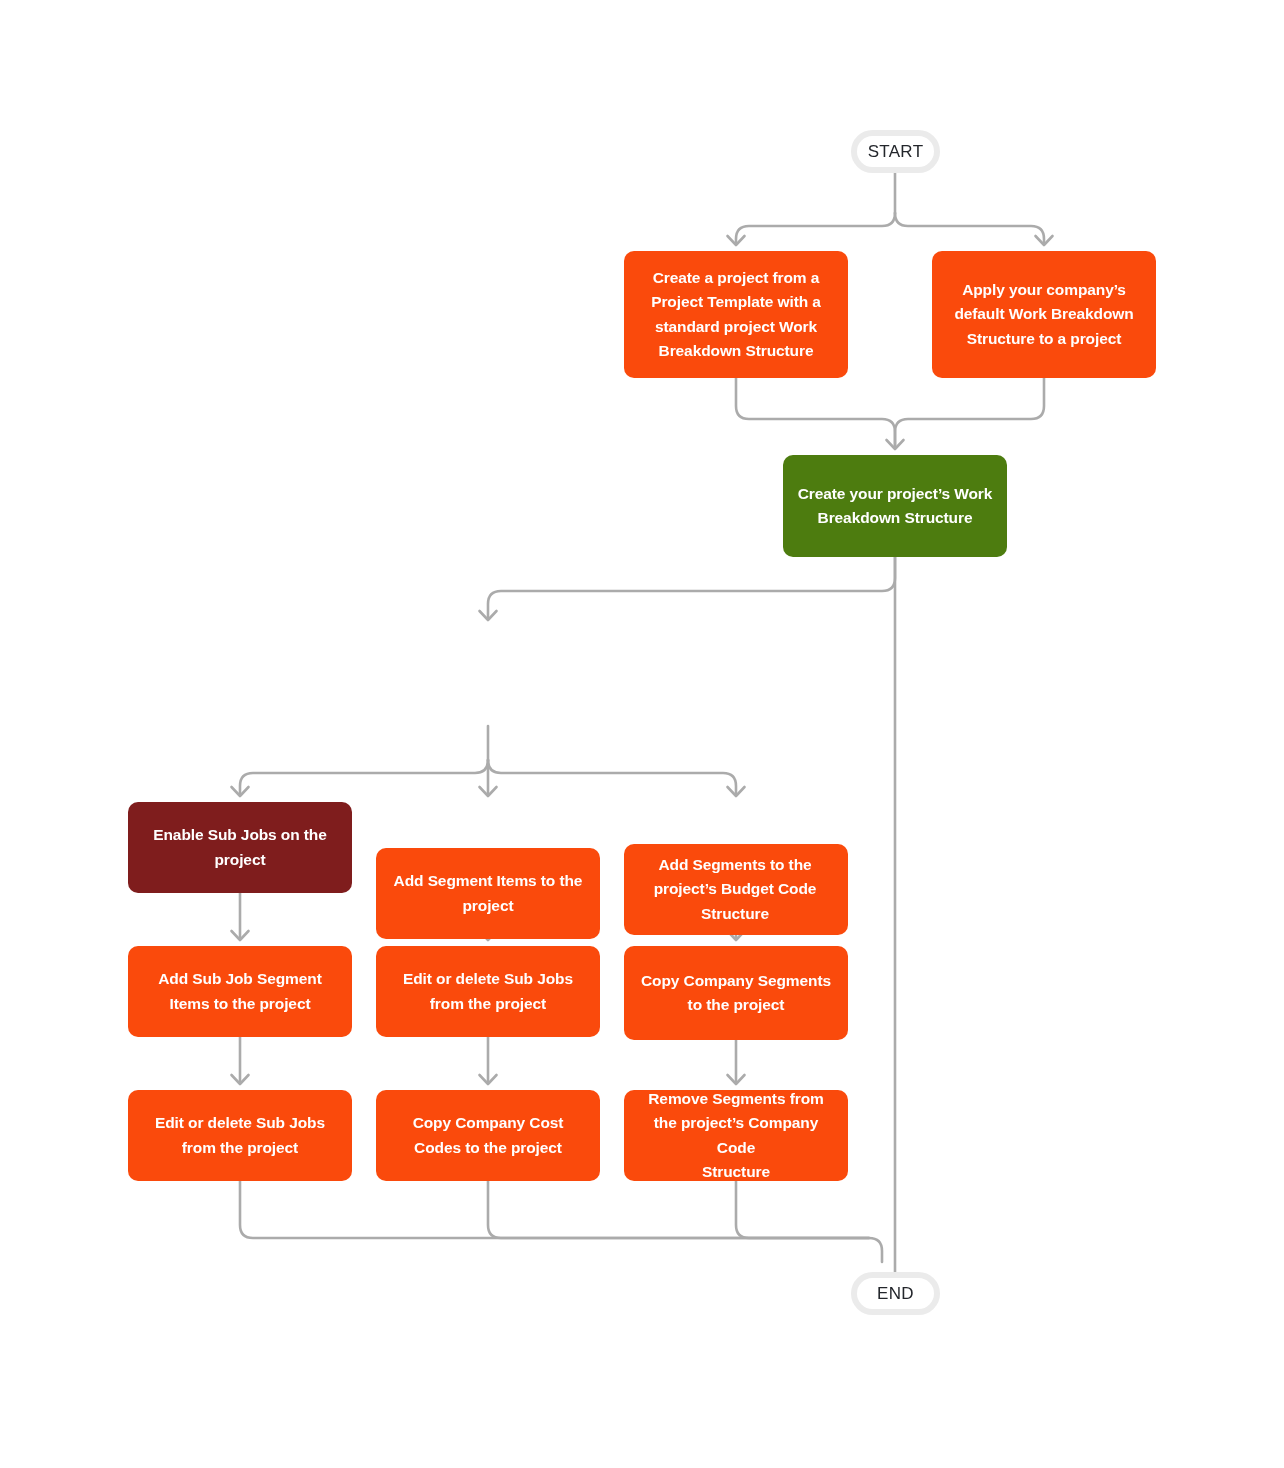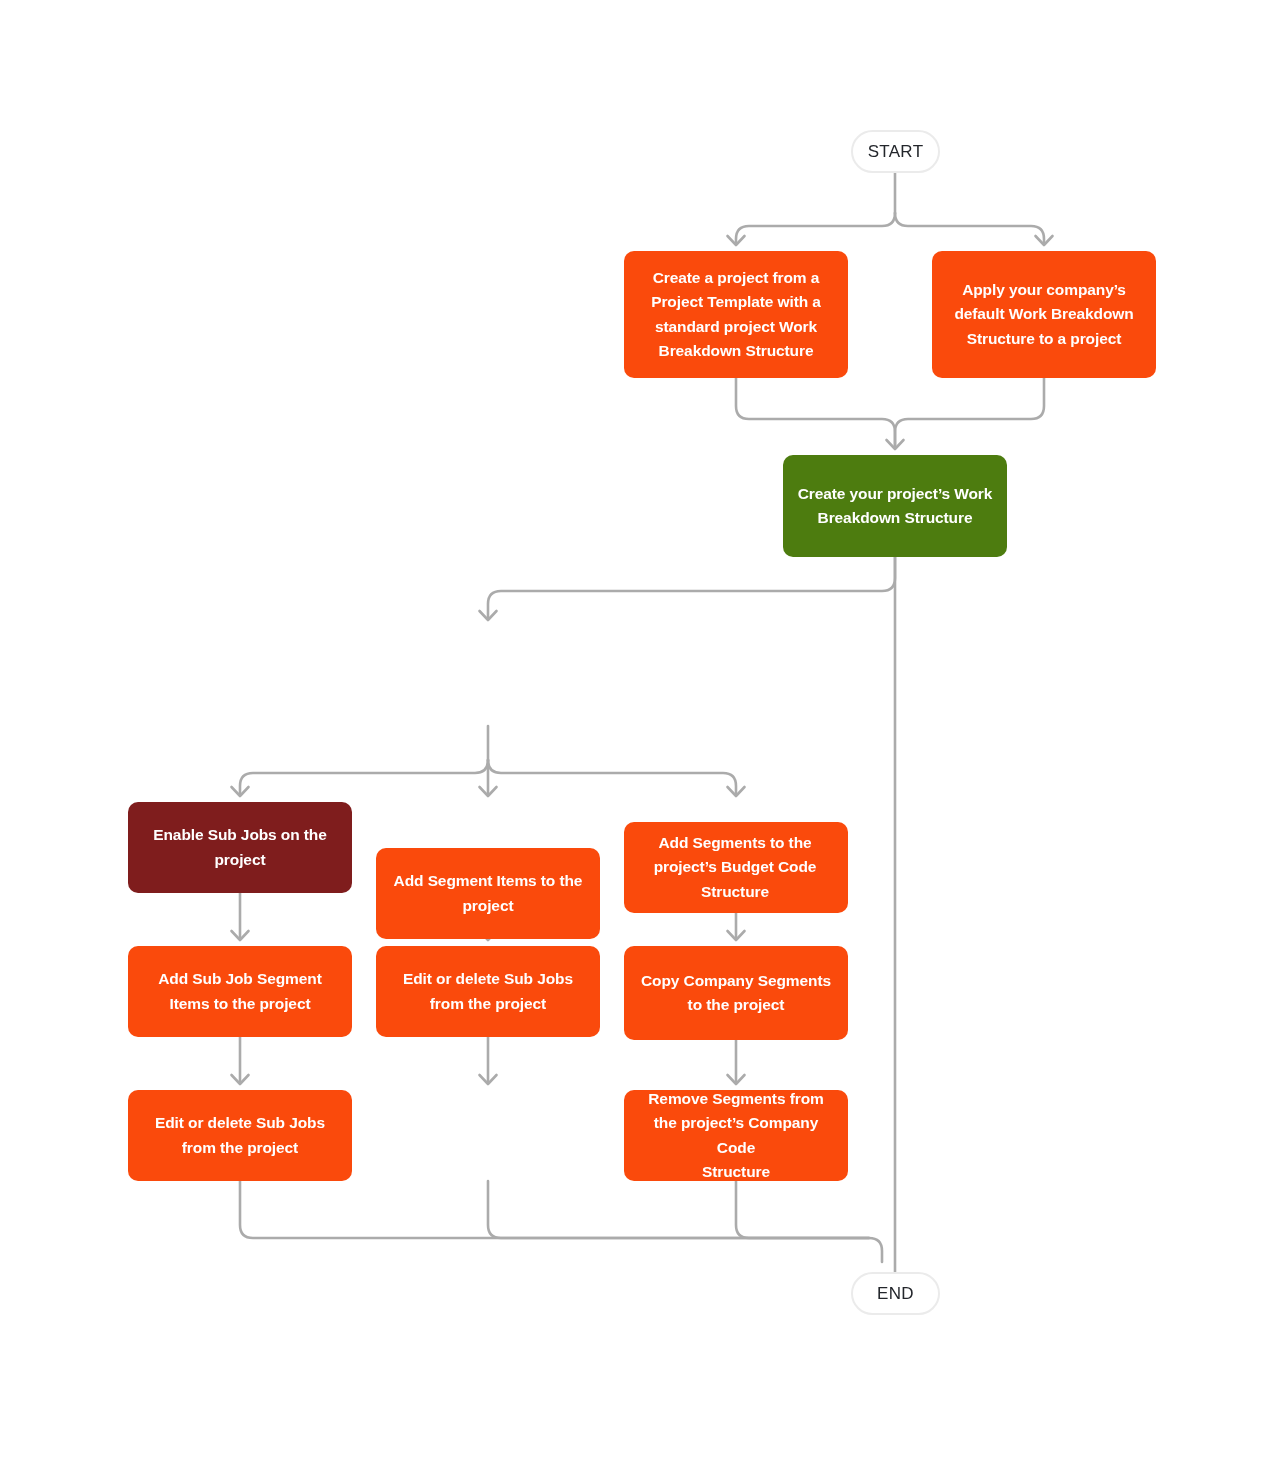--- a/index.html
+++ b/index.html
@@ -41,21 +41,21 @@
     border-radius: 10px;
     color: #ffffff;
     font-weight: bold;
     font-size: 15.5px;
     line-height: 1.58;
     padding: 6px 14px;
     letter-spacing: -0.1px;
   }
   .node-terminal {
     background: #ffffff;
-    border: 2px solid #0c4a6e;
+    border: 6px solid #0c4a6e;
     border-radius: 999px;
     color: #23262B;
     font-weight: normal;
     font-size: 17px;
     letter-spacing: 0.3px;
   }
   .node-label {
     display: block;
     white-space: pre-line;
   }
@@ -146,21 +146,21 @@
   <div class="node node-process" style="left: 128px; top: 802px; width: 224px; height: 91px; background: #7f1d1d;">
     <span class="node-label">Enable Sub Jobs on the
 project</span>
   </div>
 
   <div class="node node-process" style="left: 376px; top: 848px; width: 224px; height: 91px; background: rgb(250, 74, 12);">
     <span class="node-label">Add Segment Items to the
 project</span>
   </div>
 
-  <div class="node node-process" style="left: 624px; top: 822px; width: 224px; height: 91px; background: rgb(250, 74, 12); padding-left: 12px;">
+  <div class="node node-process" style="left: 624px; top: 844px; width: 224px; height: 91px; background: rgb(250, 74, 12); padding-left: 12px;">
     <span class="node-label">Add Segments to the
 project’s Budget Code
 Structure</span>
   </div>
 
   <div class="node node-process" style="left: 128px; top: 946px; width: 224px; height: 91px; background: rgb(250, 74, 12);">
     <span class="node-label">Add Sub Job Segment
 Items to the project</span>
   </div>
 
@@ -172,20 +172,24 @@
   <div class="node node-process" style="left: 624px; top: 946px; width: 224px; height: 94px; background: rgb(250, 74, 12);">
     <span class="node-label">Copy Company Segments
 to the project</span>
   </div>
 
   <div class="node node-process" style="left: 128px; top: 1090px; width: 224px; height: 91px; background: rgb(250, 74, 12);">
     <span class="node-label">Edit or delete Sub Jobs
 from the project</span>
   </div>
 
+  <div class="node node-process" style="left: 376px; top: 1090px; width: 224px; height: 91px; background: rgb(250, 74, 12);">
+    <span class="node-label">Copy Company Cost
+Codes to the project</span>
+  </div>
 
   <div class="node node-process" style="left: 624px; top: 1090px; width: 224px; height: 91px; background: rgb(250, 74, 12);">
     <span class="node-label">Remove Segments from
 the project’s Company Code
 Structure</span>
   </div>
 
   <div class="node node-terminal" style="left: 851px; top: 1272px; width: 89px; height: 43px; border-color: rgb(235, 235, 235);">
     <span class="node-label">END</span>
   </div>

